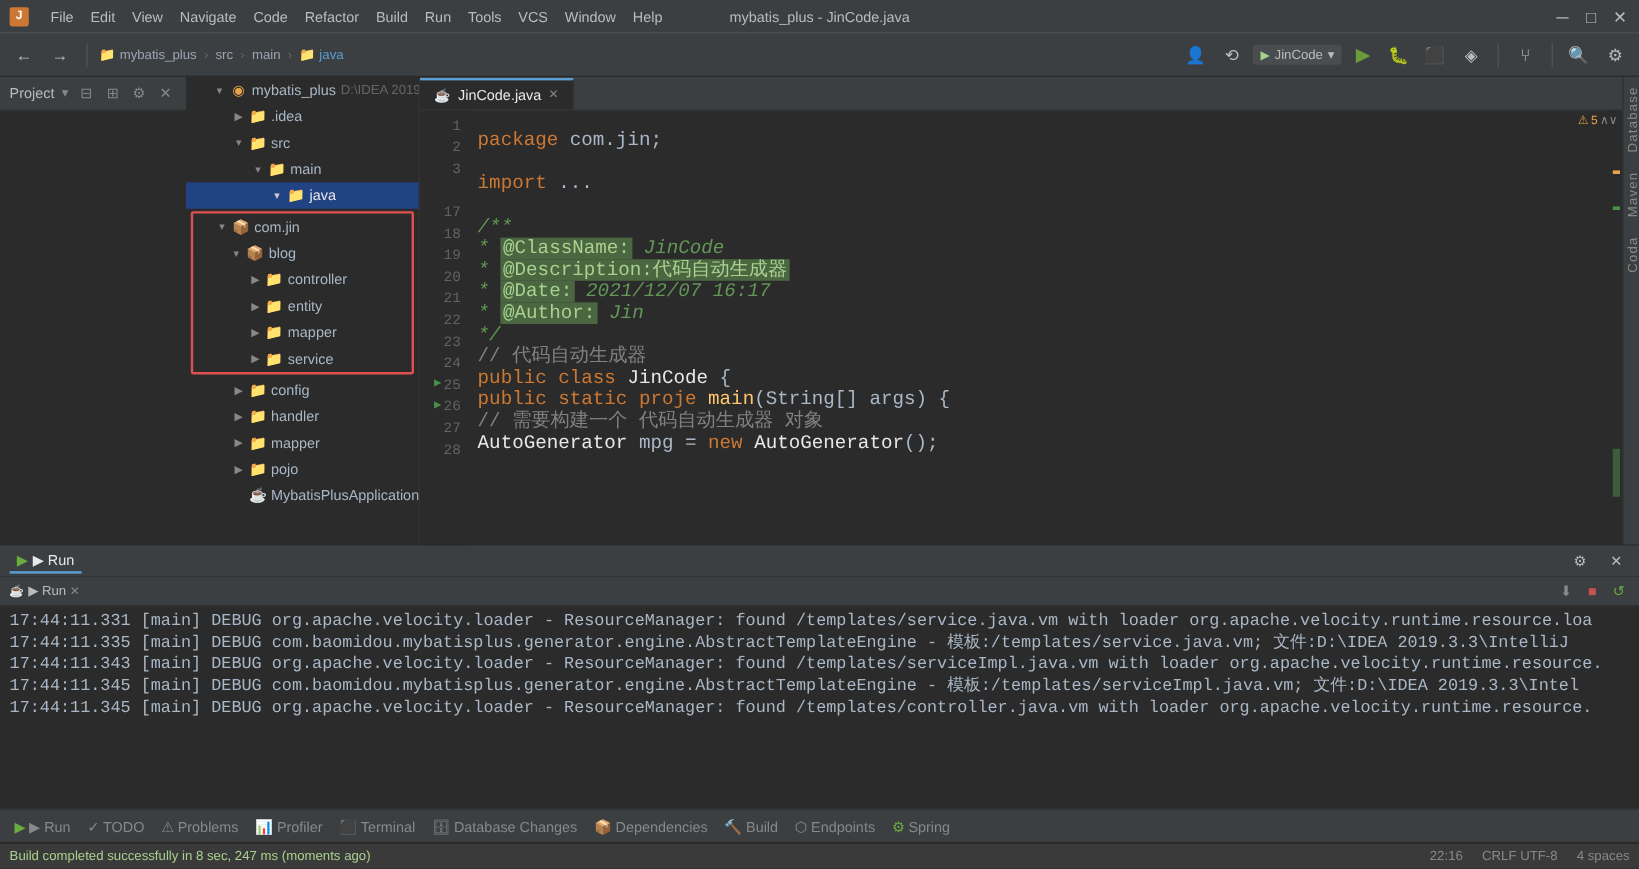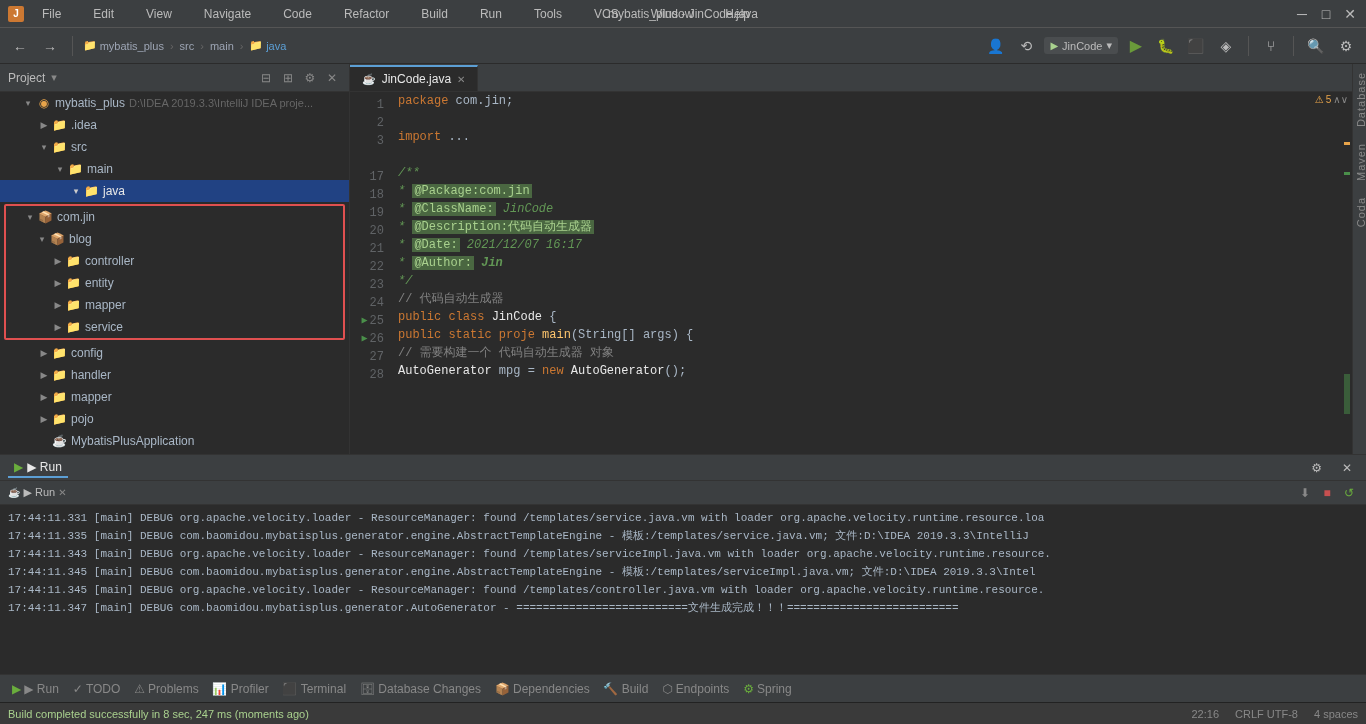--- a/index.html
+++ b/index.html
@@ -38,21 +38,21 @@
       border-radius: 2px;
       display: flex;
       align-items: center;
       justify-content: center;
       font-size: 10px;
       color: #fff;
       font-weight: bold;
     }
     .title-bar-menus {
       display: flex;
-      gap: 20px;
+      gap: 2px;
       justify-content: flex-end;
     }
     .title-bar-menu-item {
       padding: 2px 6px;
       color: #bbb;
       font-size: 12px;
       cursor: pointer;
     }
     .title-bar-title {
       position: absolute;
@@ -126,21 +126,21 @@
       display: flex;
       flex: 1;
       overflow: hidden;
     }
 
     
     .project-panel {
       width: 350px;
       background: #2b2b2b;
       display: flex;
-      flex-direction: column;
+      flex-direction: row;
       border-right: 1px solid #333;
       flex-shrink: 0;
     }
     .panel-header {
       background: #3c3f41;
       height: 28px;
       display: flex;
       align-items: center;
       padding: 0 8px;
       gap: 6px;
@@ -290,23 +290,23 @@
     }
     .line-number-item {
       display: flex;
       align-items: center;
       justify-content: flex-end;
       gap: 2px;
       height: 18px;
     }
     .code-area {
       flex: 1;
-      padding: 0 8px;
+      padding: 16px 8px;
       font-family: 'Courier New', monospace;
-      font-size: 12px;
+      font-size: 16px;
       line-height: 18px;
       overflow: auto;
       color: #a9b7c6;
     }
     .code-line {
       height: 18px;
       white-space: nowrap;
     }
     .kw { color: #cc7832; }
     .ann-highlight { background: #4a6741; color: #a9d18e; padding: 0 2px; }
@@ -348,21 +348,21 @@
     }
     .bottom-tab.active {
       color: #e8e8e8;
       border-bottom: 2px solid #5c9fd5;
     }
     .bottom-panel-content {
       flex: 1;
       overflow-y: auto;
       padding: 4px 8px;
       font-family: 'Courier New', monospace;
-      font-size: 11px;
+      font-size: 14px;
       line-height: 18px;
     }
     .log-line {
       white-space: nowrap;
       overflow: hidden;
       color: #a9b7c6;
     }
     .log-green { color: #a9d18e; }
 
     
@@ -672,33 +672,30 @@
         </div>
         <div class="code-line">&nbsp;</div>
         <div class="code-line">
           <span class="kw">import</span><span> ...</span>
         </div>
         <div class="code-line">&nbsp;</div>
         <div class="code-line">
           <span style="color:#629755;font-style:italic;">/**</span>
         </div>
         <div class="code-line">
-          <span style="color:#629755;font-style:italic;"> * </span><span class="ann-highlight">@Package:com.jin</span>
-        </div>
-        <div class="code-line">
           <span style="color:#629755;font-style:italic;"> * </span><span class="ann-highlight">@ClassName:</span><span style="color:#629755;font-style:italic;"> JinCode</span>
         </div>
         <div class="code-line">
           <span style="color:#629755;font-style:italic;"> * </span><span class="ann-highlight">@Description:代码自动生成器</span>
         </div>
         <div class="code-line">
           <span style="color:#629755;font-style:italic;"> * </span><span class="ann-highlight">@Date:</span><span style="color:#629755;font-style:italic;"> 2021/12/07 16:17</span>
         </div>
         <div class="code-line">
-          <span style="color:#629755;font-style:italic;"> * </span><span class="ann-highlight">@Author:</span><span style="color:#629755;font-style:italic;font-weight:bold;"> Jin</span>
+          <span style="color:#629755;font-style:italic;"> * </span><span class="ann-highlight">@Author:</span><span style="color:#629755;font-style:italic;"> Jin</span>
         </div>
         <div class="code-line">
           <span style="color:#629755;font-style:italic;"> */</span>
         </div>
         <div class="code-line">
           <span class="comment">// 代码自动生成器</span>
         </div>
         <div class="code-line">
           <span class="kw">public</span><span> </span><span class="kw">class</span><span> </span><span class="class-name">JinCode</span><span> {</span>
         </div>
@@ -757,21 +754,20 @@
       <span class="panel-icon-btn" style="color:#6aad3d;">↺</span>
     </div>
   </div>
 
   <div class="bottom-panel-content">
     <div class="log-line">17:44:11.331 [main] DEBUG org.apache.velocity.loader - ResourceManager: found /templates/service.java.vm with loader org.apache.velocity.runtime.resource.loa</div>
     <div class="log-line">17:44:11.335 [main] DEBUG com.baomidou.mybatisplus.generator.engine.AbstractTemplateEngine - 模板:/templates/service.java.vm;  文件:D:\IDEA 2019.3.3\IntelliJ</div>
     <div class="log-line">17:44:11.343 [main] DEBUG org.apache.velocity.loader - ResourceManager: found /templates/serviceImpl.java.vm with loader org.apache.velocity.runtime.resource.</div>
     <div class="log-line">17:44:11.345 [main] DEBUG com.baomidou.mybatisplus.generator.engine.AbstractTemplateEngine - 模板:/templates/serviceImpl.java.vm;  文件:D:\IDEA 2019.3.3\Intel</div>
     <div class="log-line">17:44:11.345 [main] DEBUG org.apache.velocity.loader - ResourceManager: found /templates/controller.java.vm with loader org.apache.velocity.runtime.resource.</div>
-    <div class="log-line">17:44:11.347 [main] DEBUG com.baomidou.mybatisplus.generator.AutoGenerator - ==========================文件生成完成！！！==========================</div>
     <div class="log-line">&nbsp;</div>
   </div>
 </div>
 
 <div class="bottom-status-bar">
   <div class="bottom-tool-btn">
     <span style="color:#6aad3d;">▶</span>
     <span>▶ Run</span>
   </div>
   <div class="bottom-tool-btn">

